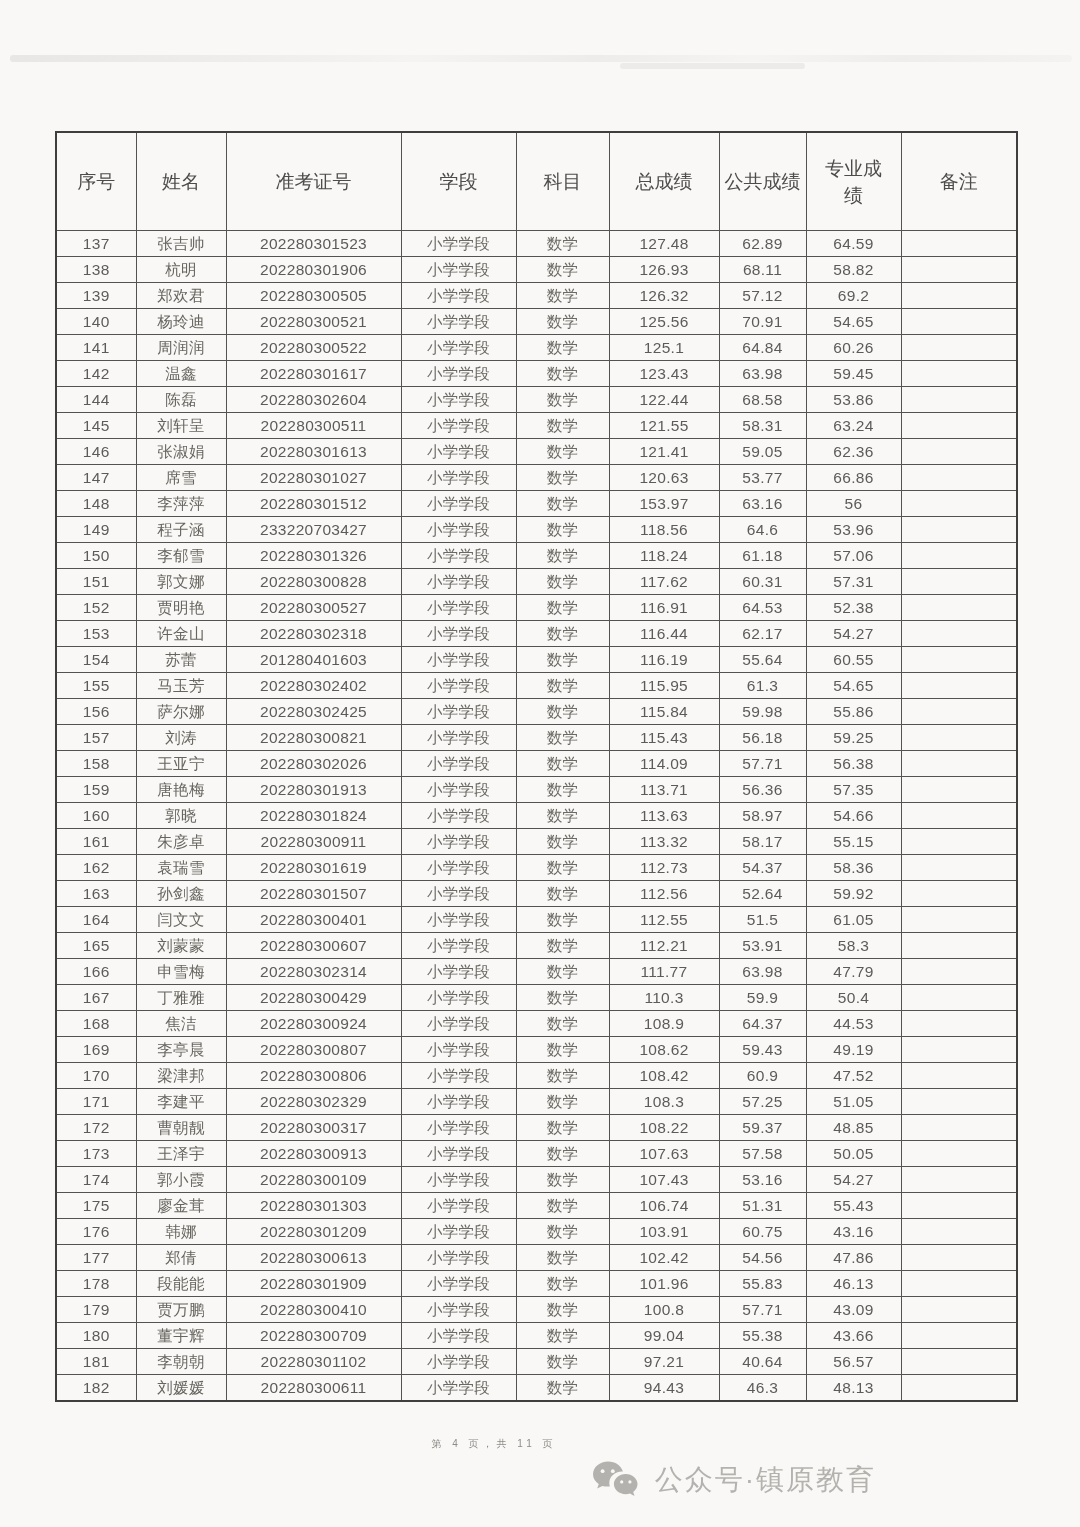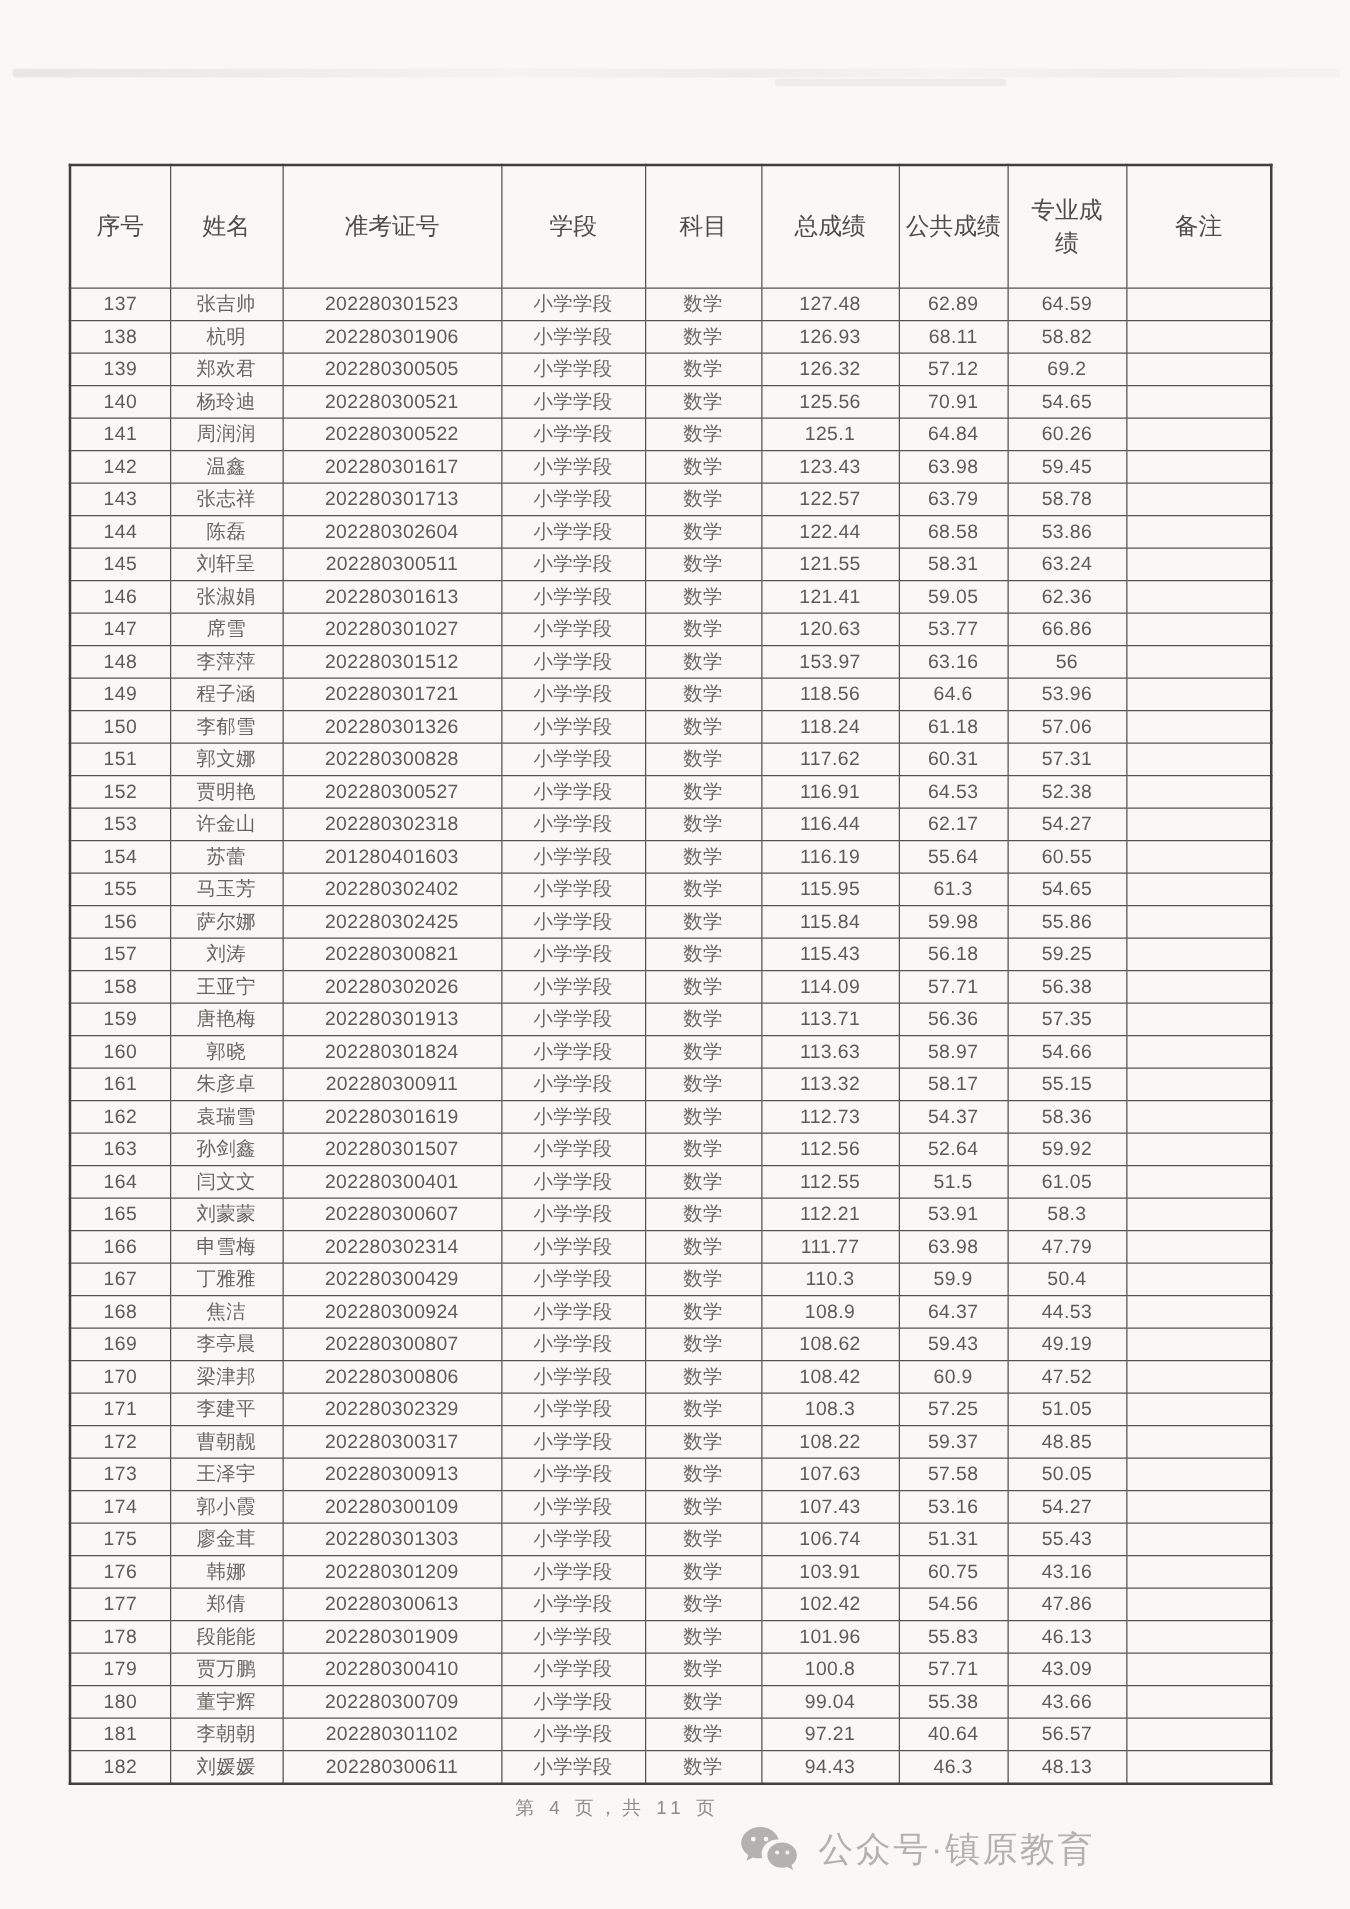--- a/index.html
+++ b/index.html
@@ -74,21 +74,21 @@
   }
   .score-table td:nth-child(2) { color: #67655f; }
   .score-table td:nth-child(4),
   .score-table td:nth-child(5) { color: #6b6963; }
   .page-footer {
     position: absolute;
     top: 1437px;
     left: 0;
     width: 100%;
     text-align: center;
-    font-size: 15px;
+    font-size: 10px;
     color: #8e8c89;
     letter-spacing: 4px;
   }
   .branding {
     position: absolute;
     top: 1460px;
     right: 112px;
     display: flex;
     align-items: center;
     gap: 16px;
@@ -196,31 +196,20 @@
           <td>温鑫</td>
           <td>202280301617</td>
           <td>小学学段</td>
           <td>数学</td>
           <td>123.43</td>
           <td>63.98</td>
           <td>59.45</td>
           <td></td>
         </tr>
         <tr>
-          <td>143</td>
-          <td>张志祥</td>
-          <td>202280301713</td>
-          <td>小学学段</td>
-          <td>数学</td>
-          <td>122.57</td>
-          <td>63.79</td>
-          <td>58.78</td>
-          <td></td>
-        </tr>
-        <tr>
           <td>144</td>
           <td>陈磊</td>
           <td>202280302604</td>
           <td>小学学段</td>
           <td>数学</td>
           <td>122.44</td>
           <td>68.58</td>
           <td>53.86</td>
           <td></td>
         </tr>
@@ -264,21 +253,21 @@
           <td>小学学段</td>
           <td>数学</td>
           <td>153.97</td>
           <td>63.16</td>
           <td>56</td>
           <td></td>
         </tr>
         <tr>
           <td>149</td>
           <td>程子涵</td>
-          <td>202280301721</td>
+          <td>233220703427</td>
           <td>小学学段</td>
           <td>数学</td>
           <td>118.56</td>
           <td>64.6</td>
           <td>53.96</td>
           <td></td>
         </tr>
         <tr>
           <td>150</td>
           <td>李郁雪</td>

